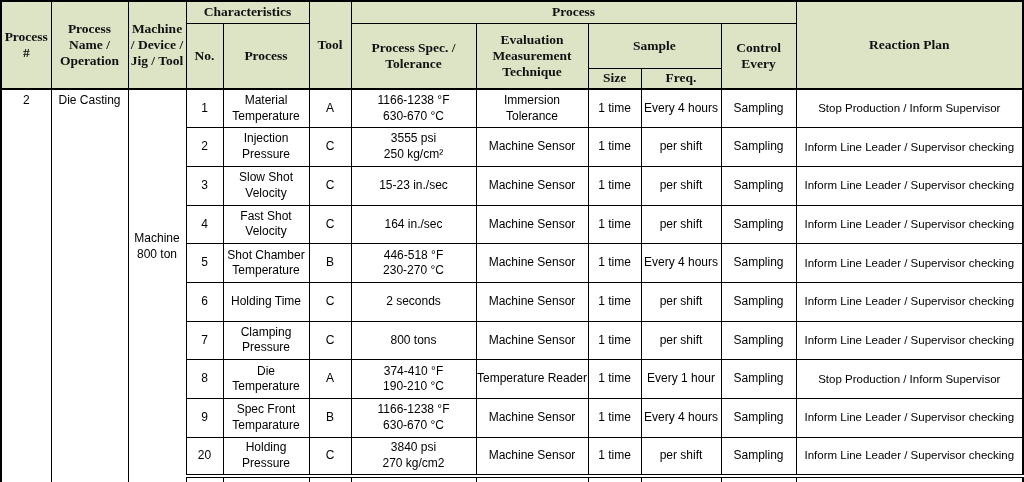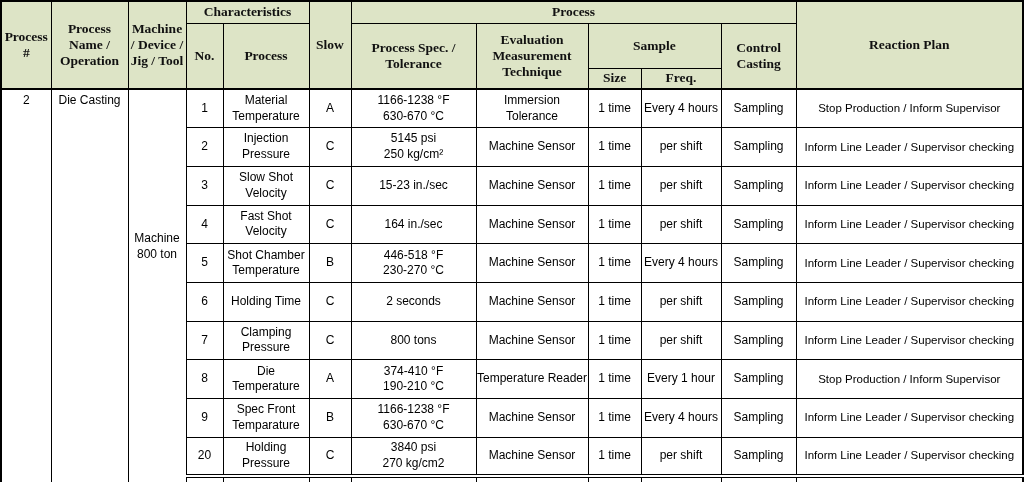--- a/index.html
+++ b/index.html
@@ -95,35 +95,35 @@
       <tr class="h1">
         <th rowspan="3" class="hb">Process
 #</th>
         <th rowspan="3" class="hb">Process
 Name /
 Operation</th>
         <th rowspan="3" class="hb">Machine
 / Device /
 Jig / Tool</th>
         <th colspan="2">Characteristics</th>
-        <th rowspan="3" class="hb">Slow</th>
+        <th rowspan="3" class="hb">Tool</th>
         <th colspan="5">Process</th>
         <th rowspan="3" class="hb">Reaction Plan</th>
       </tr>
       <tr class="h2">
         <th rowspan="2" class="hb">No.</th>
         <th rowspan="2" class="hb">Process</th>
         <th rowspan="2" class="hb">Process Spec. /
 Tolerance</th>
         <th rowspan="2" class="hb">Evaluation
 Measurement
 Technique</th>
         <th colspan="2">Sample</th>
         <th rowspan="2" class="hb">Control
-Casting</th>
+Every</th>
       </tr>
       <tr class="h3">
         <th class="hb">Size</th>
         <th class="hb">Freq.</th>
       </tr>
     </thead>
     <tbody>
       <tr class="data-row">
         <td rowspan="11" class="cell-process-number">2</td>
         <td rowspan="11" class="cell-process-name">Die Casting</td>
@@ -140,21 +140,21 @@
         <td class="cell-size">1 time</td>
         <td class="cell-freq">Every 4 hours</td>
         <td class="cell-control">Sampling</td>
         <td class="cell-reaction">Stop Production / Inform Supervisor</td>
       </tr>
       <tr class="data-row">
         <td class="cell-no">2</td>
         <td class="cell-process">Injection
 Pressure</td>
         <td class="cell-class">C</td>
-        <td class="cell-spec">5145 psi
+        <td class="cell-spec">3555 psi
 250 kg/cm²</td>
         <td class="cell-eval">Machine Sensor</td>
         <td class="cell-size">1 time</td>
         <td class="cell-freq">per shift</td>
         <td class="cell-control">Sampling</td>
         <td class="cell-reaction">Inform Line Leader / Supervisor checking</td>
       </tr>
       <tr class="data-row">
         <td class="cell-no">3</td>
         <td class="cell-process">Slow Shot

